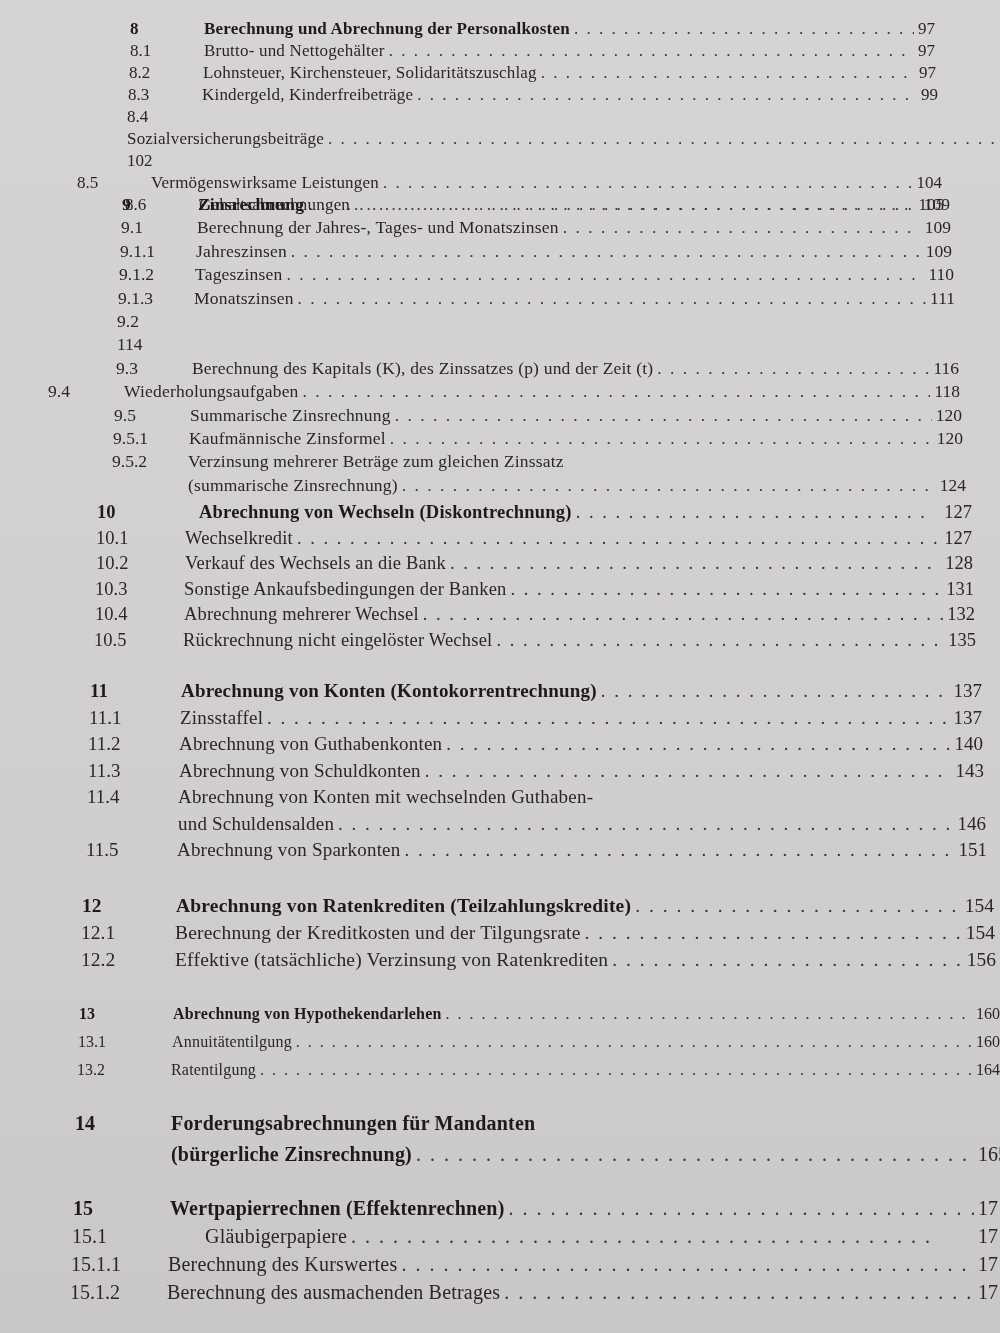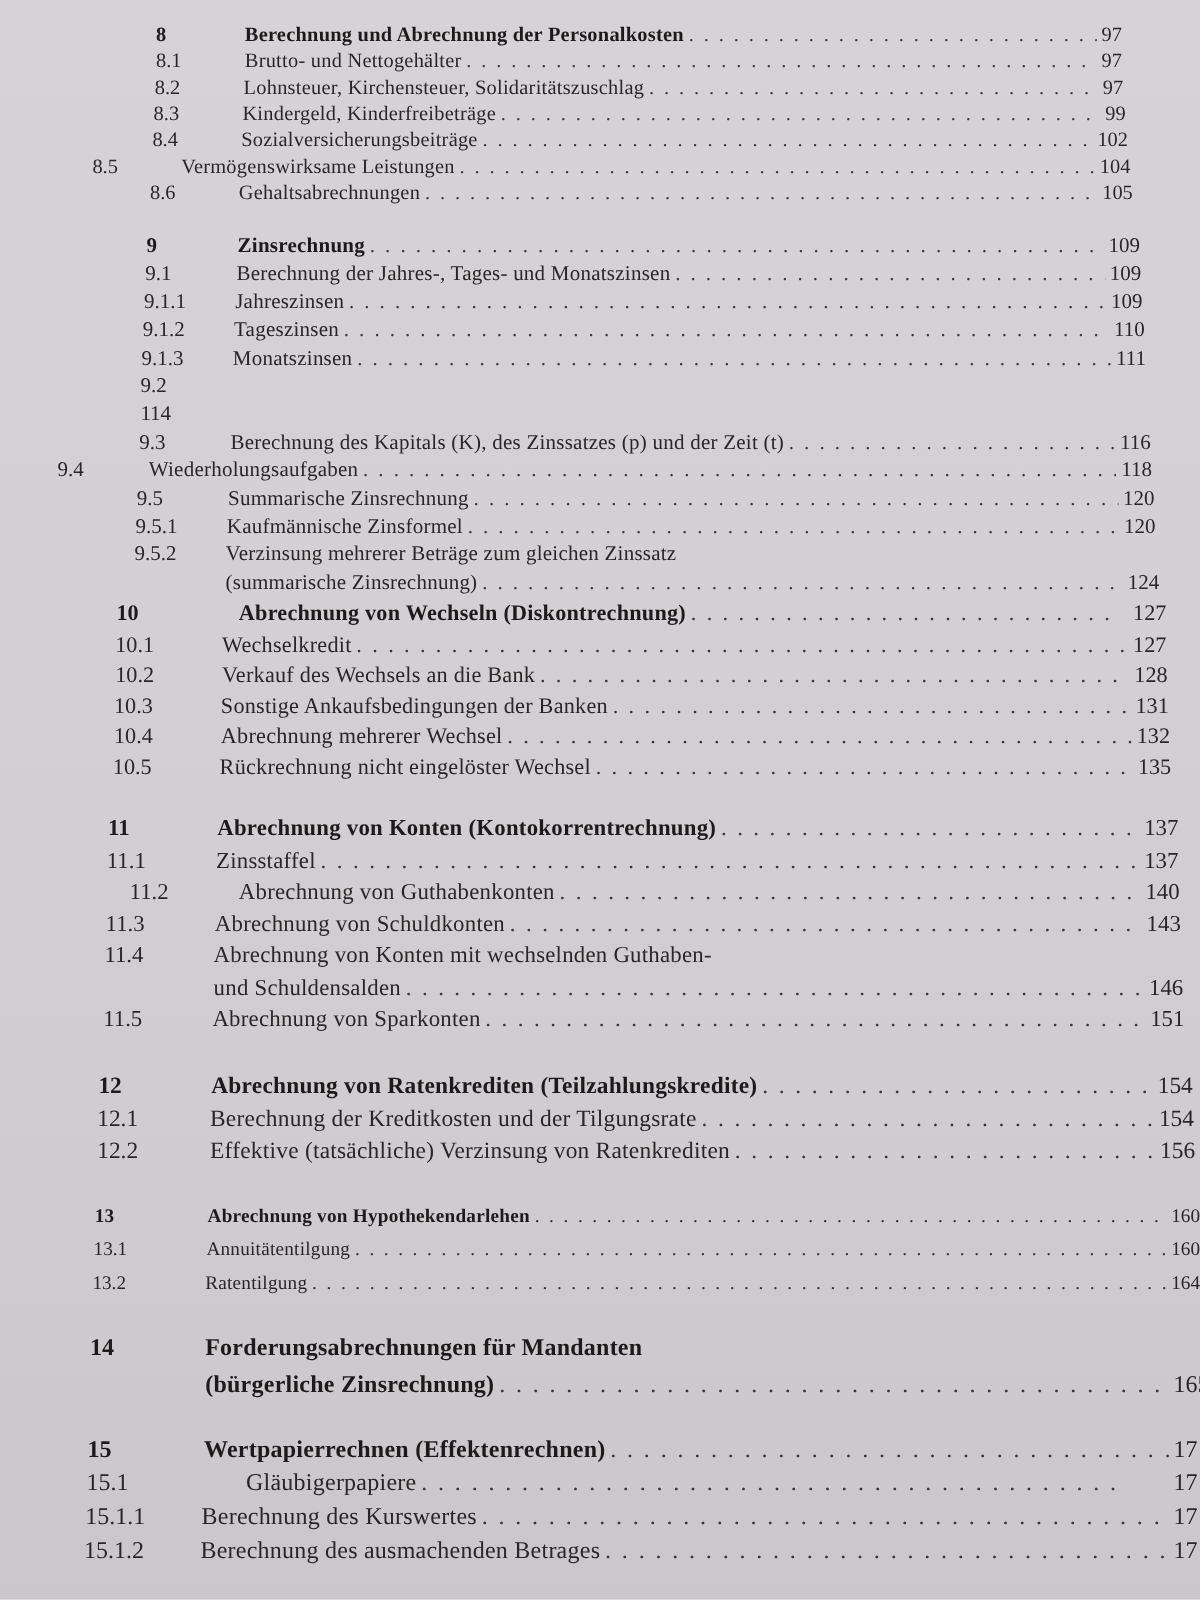--- a/index.html
+++ b/index.html
@@ -102,21 +102,21 @@
       <span class="page-no">97</span>
     </div>
     <div class="row" style="padding-left:128px; padding-right:62px;">
       <span class="num" style="width:74px">8.3</span>
       <span class="title-wrap">
           <span class="title">Kindergeld, Kinderfreibeträge</span>
           <span class="dots"></span>
         </span>
       <span class="page-no">99</span>
     </div>
-    <div class="row" style="padding-left:127px; padding-right:60px;">
+    <div class="row" style="padding-left:127px; padding-right:60px;flex-direction:column;">
       <span class="num" style="width:74px">8.4</span>
       <span class="title-wrap">
           <span class="title">Sozialversicherungsbeiträge</span>
           <span class="dots"></span>
         </span>
       <span class="page-no">102</span>
     </div>
     <div class="row" style="padding-left:77px; padding-right:58px;">
       <span class="num" style="width:74px">8.5</span>
       <span class="title-wrap">
@@ -291,21 +291,21 @@
       <span class="page-no">137</span>
     </div>
     <div class="row" style="padding-left:89px; padding-right:18px;">
       <span class="num" style="width:91px">11.1</span>
       <span class="title-wrap">
           <span class="title">Zinsstaffel</span>
           <span class="dots"></span>
         </span>
       <span class="page-no">137</span>
     </div>
-    <div class="row" style="padding-left:88px; padding-right:17px;margin-left:20px;">
+    <div class="row" style="padding-left:88px; padding-right:17px;">
       <span class="num" style="width:91px">11.2</span>
       <span class="title-wrap">
           <span class="title">Abrechnung von Guthabenkonten</span>
           <span class="dots"></span>
         </span>
       <span class="page-no">140</span>
     </div>
     <div class="row" style="padding-left:88px; padding-right:16px;">
       <span class="num" style="width:91px">11.3</span>
       <span class="title-wrap">

